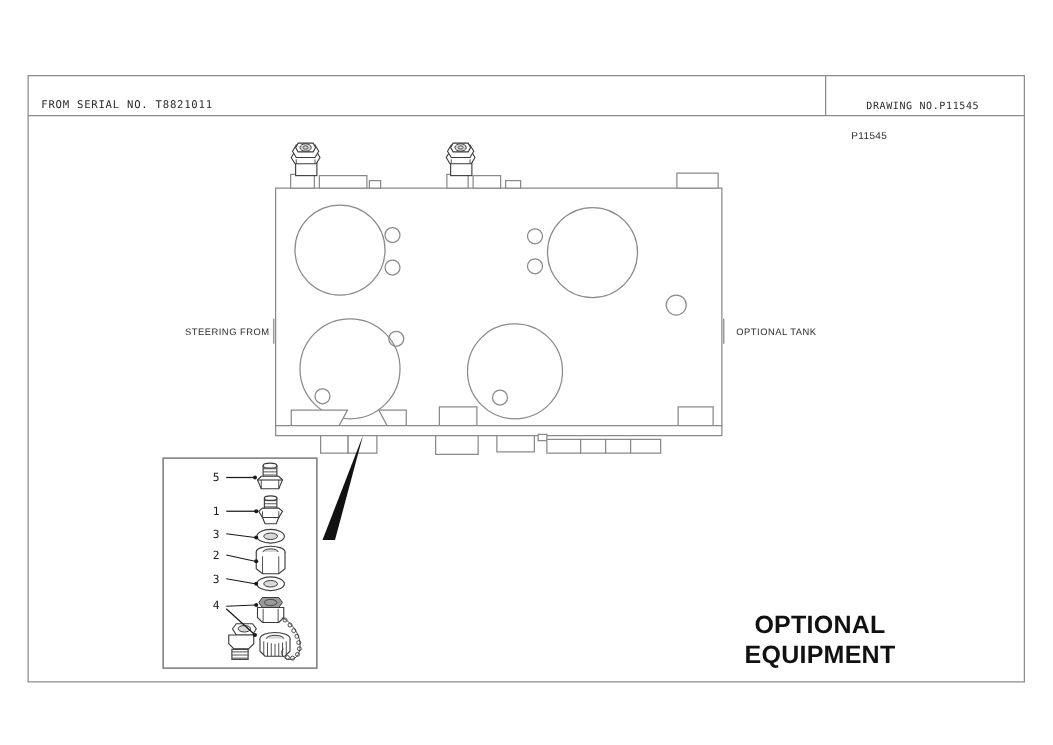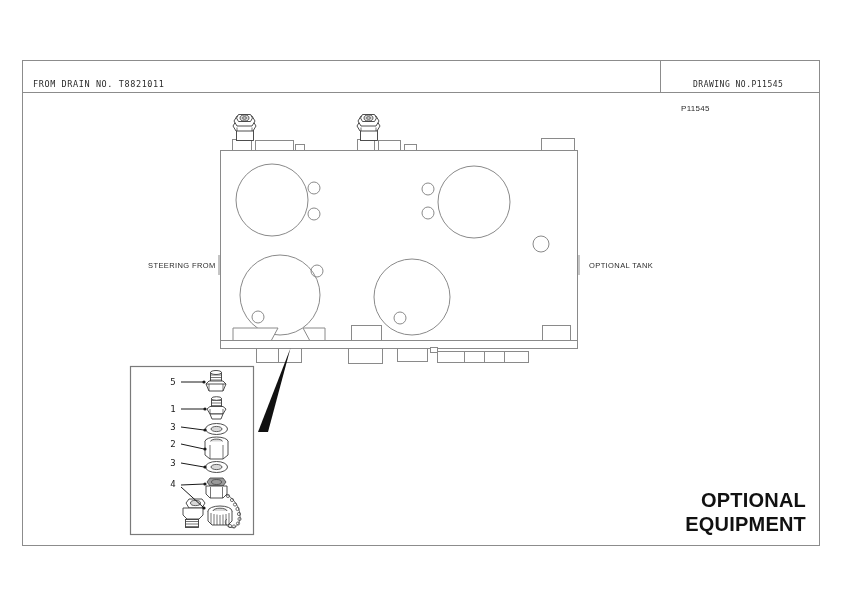--- a/index.html
+++ b/index.html
@@ -117,21 +117,21 @@
     color: #2b2b2b;
     white-space: nowrap;
   }
   #label-steering { left: 148px; top: 261px; }
   #label-hydraulic { left: 589px; top: 261px; }
   #optional-equipment {
     position: absolute;
     right: 36px;
     top: 488px;
     width: 300px;
-    text-align: right;
+    text-align: center;
     font-family: "Liberation Sans", sans-serif;
     font-weight: bold;
     font-size: 20px;
     line-height: 24px;
     letter-spacing: 0.2px;
     color: #111111;
   }
   .callout-num {
     font-family: "DejaVu Sans Mono", monospace;
     font-size: 9px;
@@ -335,21 +335,21 @@
 
     <text class="callout-num" x="173" y="385" text-anchor="middle">5</text>
     <text class="callout-num" x="173" y="412" text-anchor="middle">1</text>
     <text class="callout-num" x="173" y="430" text-anchor="middle">3</text>
     <text class="callout-num" x="173" y="447" text-anchor="middle">2</text>
     <text class="callout-num" x="173" y="466" text-anchor="middle">3</text>
     <text class="callout-num" x="173" y="487" text-anchor="middle">4</text>
 
   </svg>
 
-  <div class="hdr-text" id="title-line2">FROM DRAIN NO. T8821011</div>
+  <div class="hdr-text" id="title-line2">FROM SERIAL NO. T8821011</div>
   <div class="hdr-text" id="drawing-no">DRAWING NO.P11545</div>
   <div class="hdr-text" id="sheet-code">P11545</div>
 
   <div class="tank-label" id="label-steering">STEERING FROM</div>
   <div class="tank-label" id="label-hydraulic">OPTIONAL TANK</div>
 
   <div id="optional-equipment">
     <div>OPTIONAL</div>
     <div>EQUIPMENT</div>
   </div>

